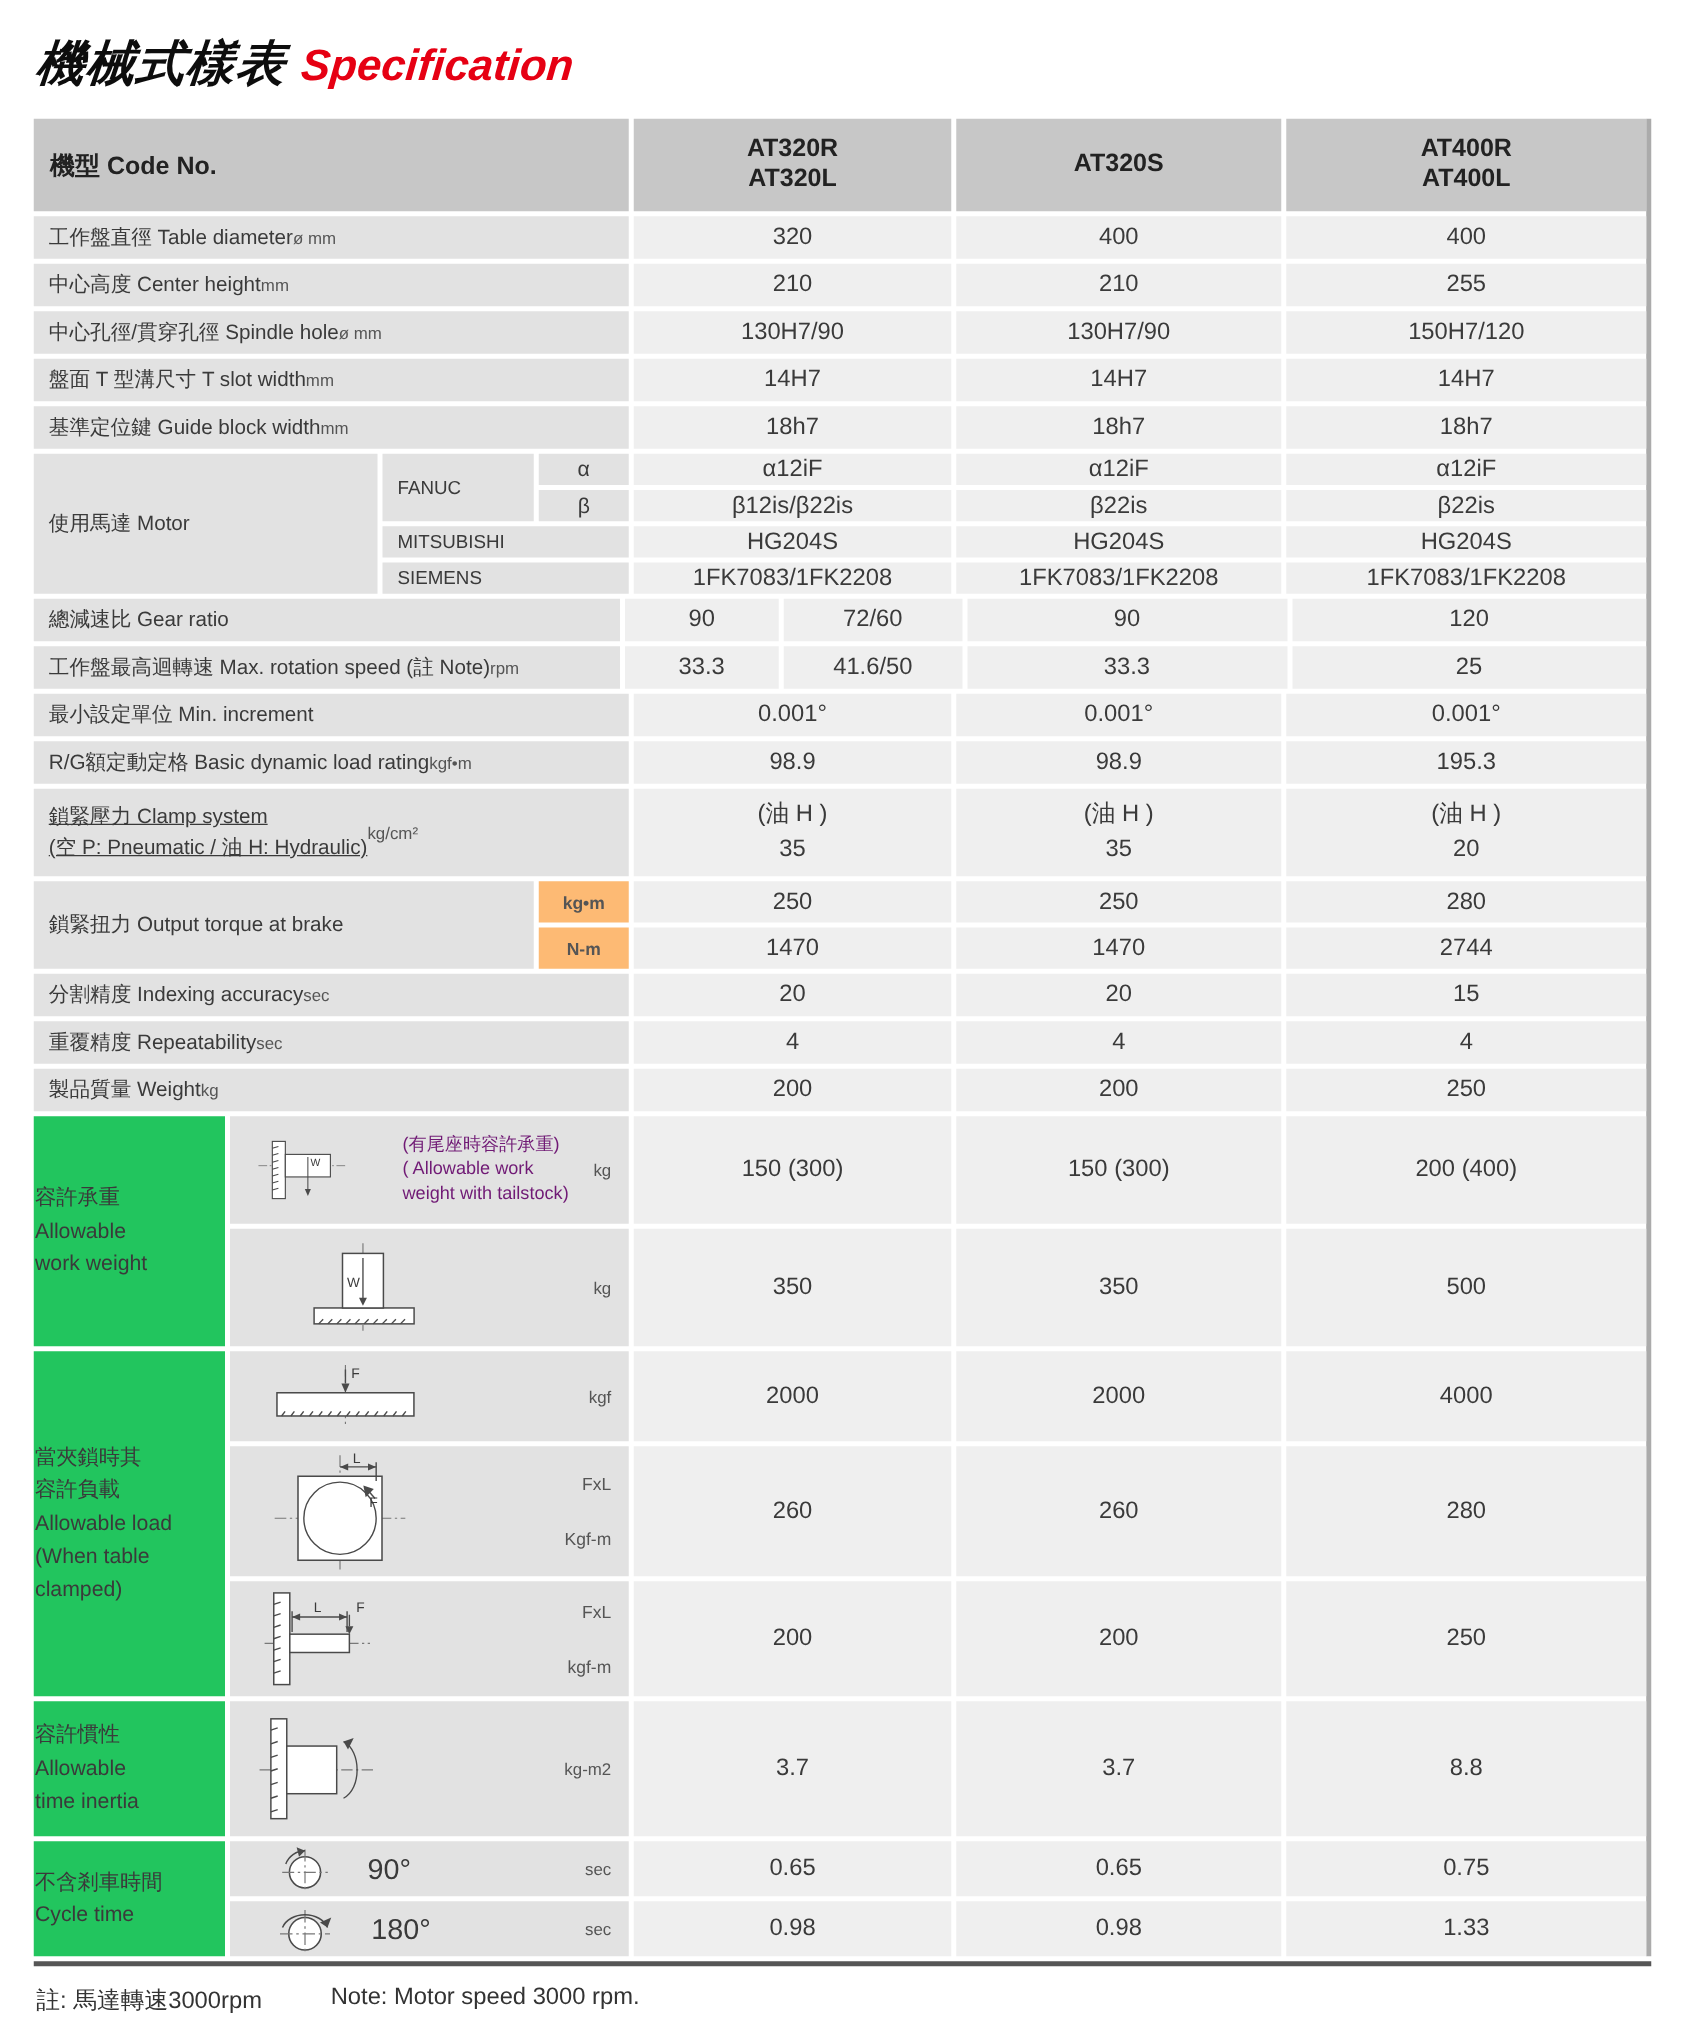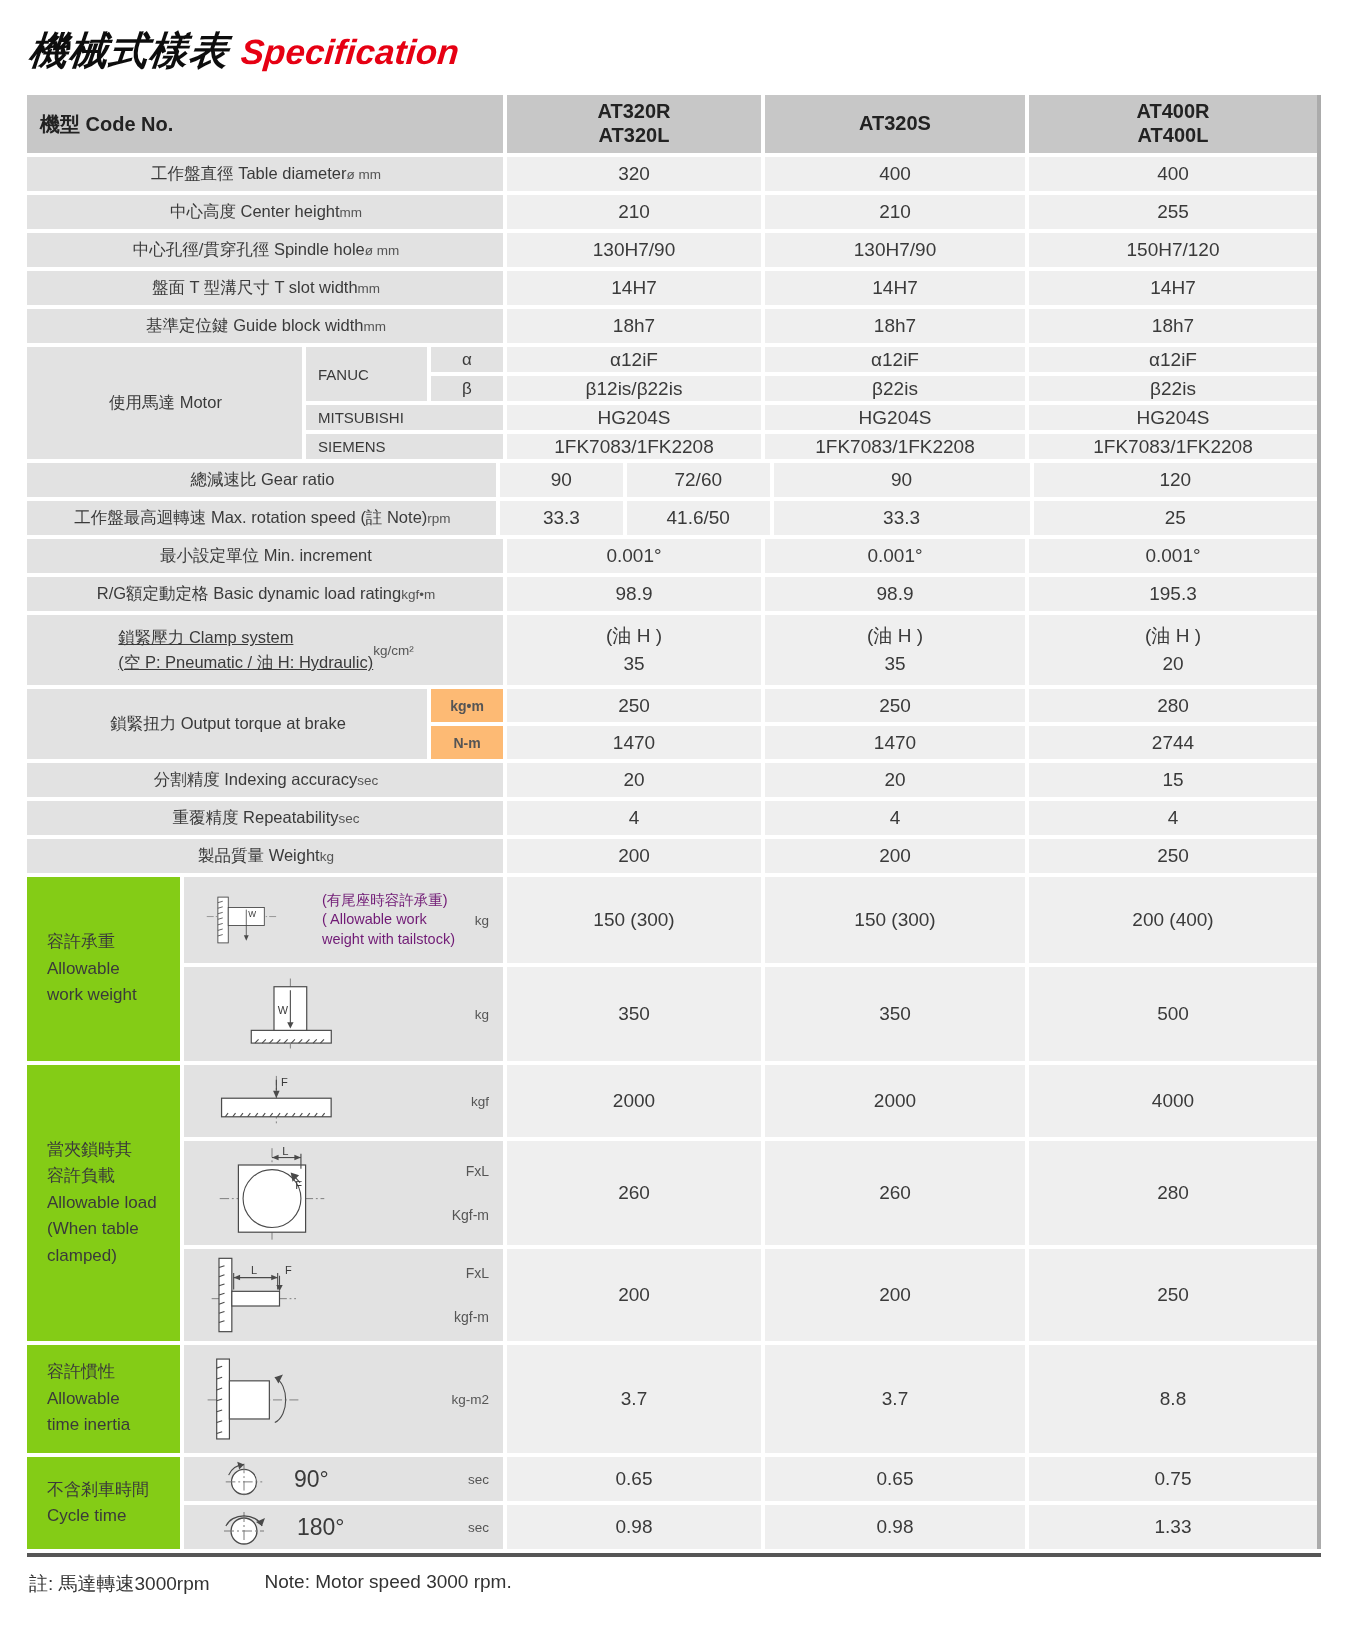--- a/index.html
+++ b/index.html
@@ -11,39 +11,39 @@
   .page{padding:24px 0 0 27px;}
   .title{margin:0 0 17px 2px;white-space:nowrap;}
   .title .zh{font-size:39px;font-weight:bold;font-style:italic;color:#0d0d0d;letter-spacing:1px;display:inline-block;transform:skewX(-5deg);}
   .title .en{font-size:35px;font-weight:bold;font-style:italic;color:#e60013;margin-left:12px;display:inline-block;transform:skewX(-5deg);}
 
   .tbl{width:1290px;display:flex;flex-direction:column;gap:4px;border-right:4px solid #ababab;}
   .row{display:flex;gap:4px;}
   .col{display:flex;flex-direction:column;gap:4px;}
   .flex1{flex:1;}
   .cell{background:#efefef;display:flex;align-items:center;justify-content:center;font-size:19px;box-sizing:border-box;color:#3a3a3a;}
-  .lab{background:#e2e2e2;justify-content:center;padding:0 10px 0 12px;font-size:16.5px;}
+  .lab{background:#e2e2e2;justify-content:flex-start;padding:0 10px 0 12px;font-size:16.5px;}
   .unit{font-size:13.5px;color:#555;white-space:nowrap;}
   .hdr{background:#c7c7c7;font-weight:bold;font-size:20px;color:#222;flex-direction:column;line-height:1.18;justify-content:center;}
   .hdr-label{background:#c7c7c7;font-weight:bold;font-size:20px;color:#222;justify-content:flex-start;padding-left:13px;}
 
   .w-label{width:476px}.w-d1{width:254px}.w-d2{width:260px}.w-d3{width:288px}
   .w-d1a{width:125px}.w-d1b{width:145px}
   .w-mlabel{width:297px}.w-brand{width:121px}.w-greek{width:72px}.w-brandzone{width:197px}
   .w-tlabel{width:400px}.w-unitcol{width:72px}
   .w-seclabel{width:153px}.w-diagram{width:319px}
 
-  .h-header{height:58px}.h-std{height:34px}.h-motor{height:25px}.h-clamp{height:70px}.h-torq{height:33px}
+  .h-header{height:74px}.h-std{height:34px}.h-motor{height:25px}.h-clamp{height:70px}.h-torq{height:33px}
   .h-ww1{height:86px}.h-ww2{height:94px}.h-ld1{height:72px}.h-ld2{height:104px}.h-ld3{height:92px}
   .h-inertia{height:108px}.h-cyc{height:44px}
 
   .brand{justify-content:flex-start;padding-left:12px;font-size:15px;background:#e2e2e2;}
   .greek{justify-content:center;font-size:17px;padding:0;background:#e2e2e2;}
   .unitcell{justify-content:center;font-size:14px;color:#555;padding:0;background:#fdba74;font-weight:bold;}
-  .seclab{flex-direction:column;align-items:flex-start;justify-content:center;line-height:1.55;font-size:17px;padding-left:20px;background:#84cc16;}
+  .seclab{flex-direction:column;align-items:flex-start;justify-content:center;line-height:1.55;font-size:17px;padding-left:1px;background:#22c55e;}
   .diag{justify-content:flex-start;padding:0 14px 0 20px;gap:14px;background:#e2e2e2;}
   .diag .unit{margin-left:auto;}
   .note-lines{font-size:14.5px;line-height:1.32;color:#701a75;display:flex;flex-direction:column;}
   .units-stack{display:flex;flex-direction:column;gap:28px;align-items:flex-end;margin-left:auto;font-size:14px;color:#555;justify-content:flex-end;}
   .angle{font-size:23px;margin-left:12px;color:#3a3a3a;}
   .two-line{display:flex;flex-direction:column;line-height:1.5;text-decoration:underline;}
   .val2{flex-direction:column;line-height:1.5;}
   .bottom-rule{width:1294px;height:4px;background:#565656;margin-top:4px;}
   .note-line{display:flex;gap:55px;margin-top:14px;font-size:19px;color:#333;margin-left:2px;}
 

